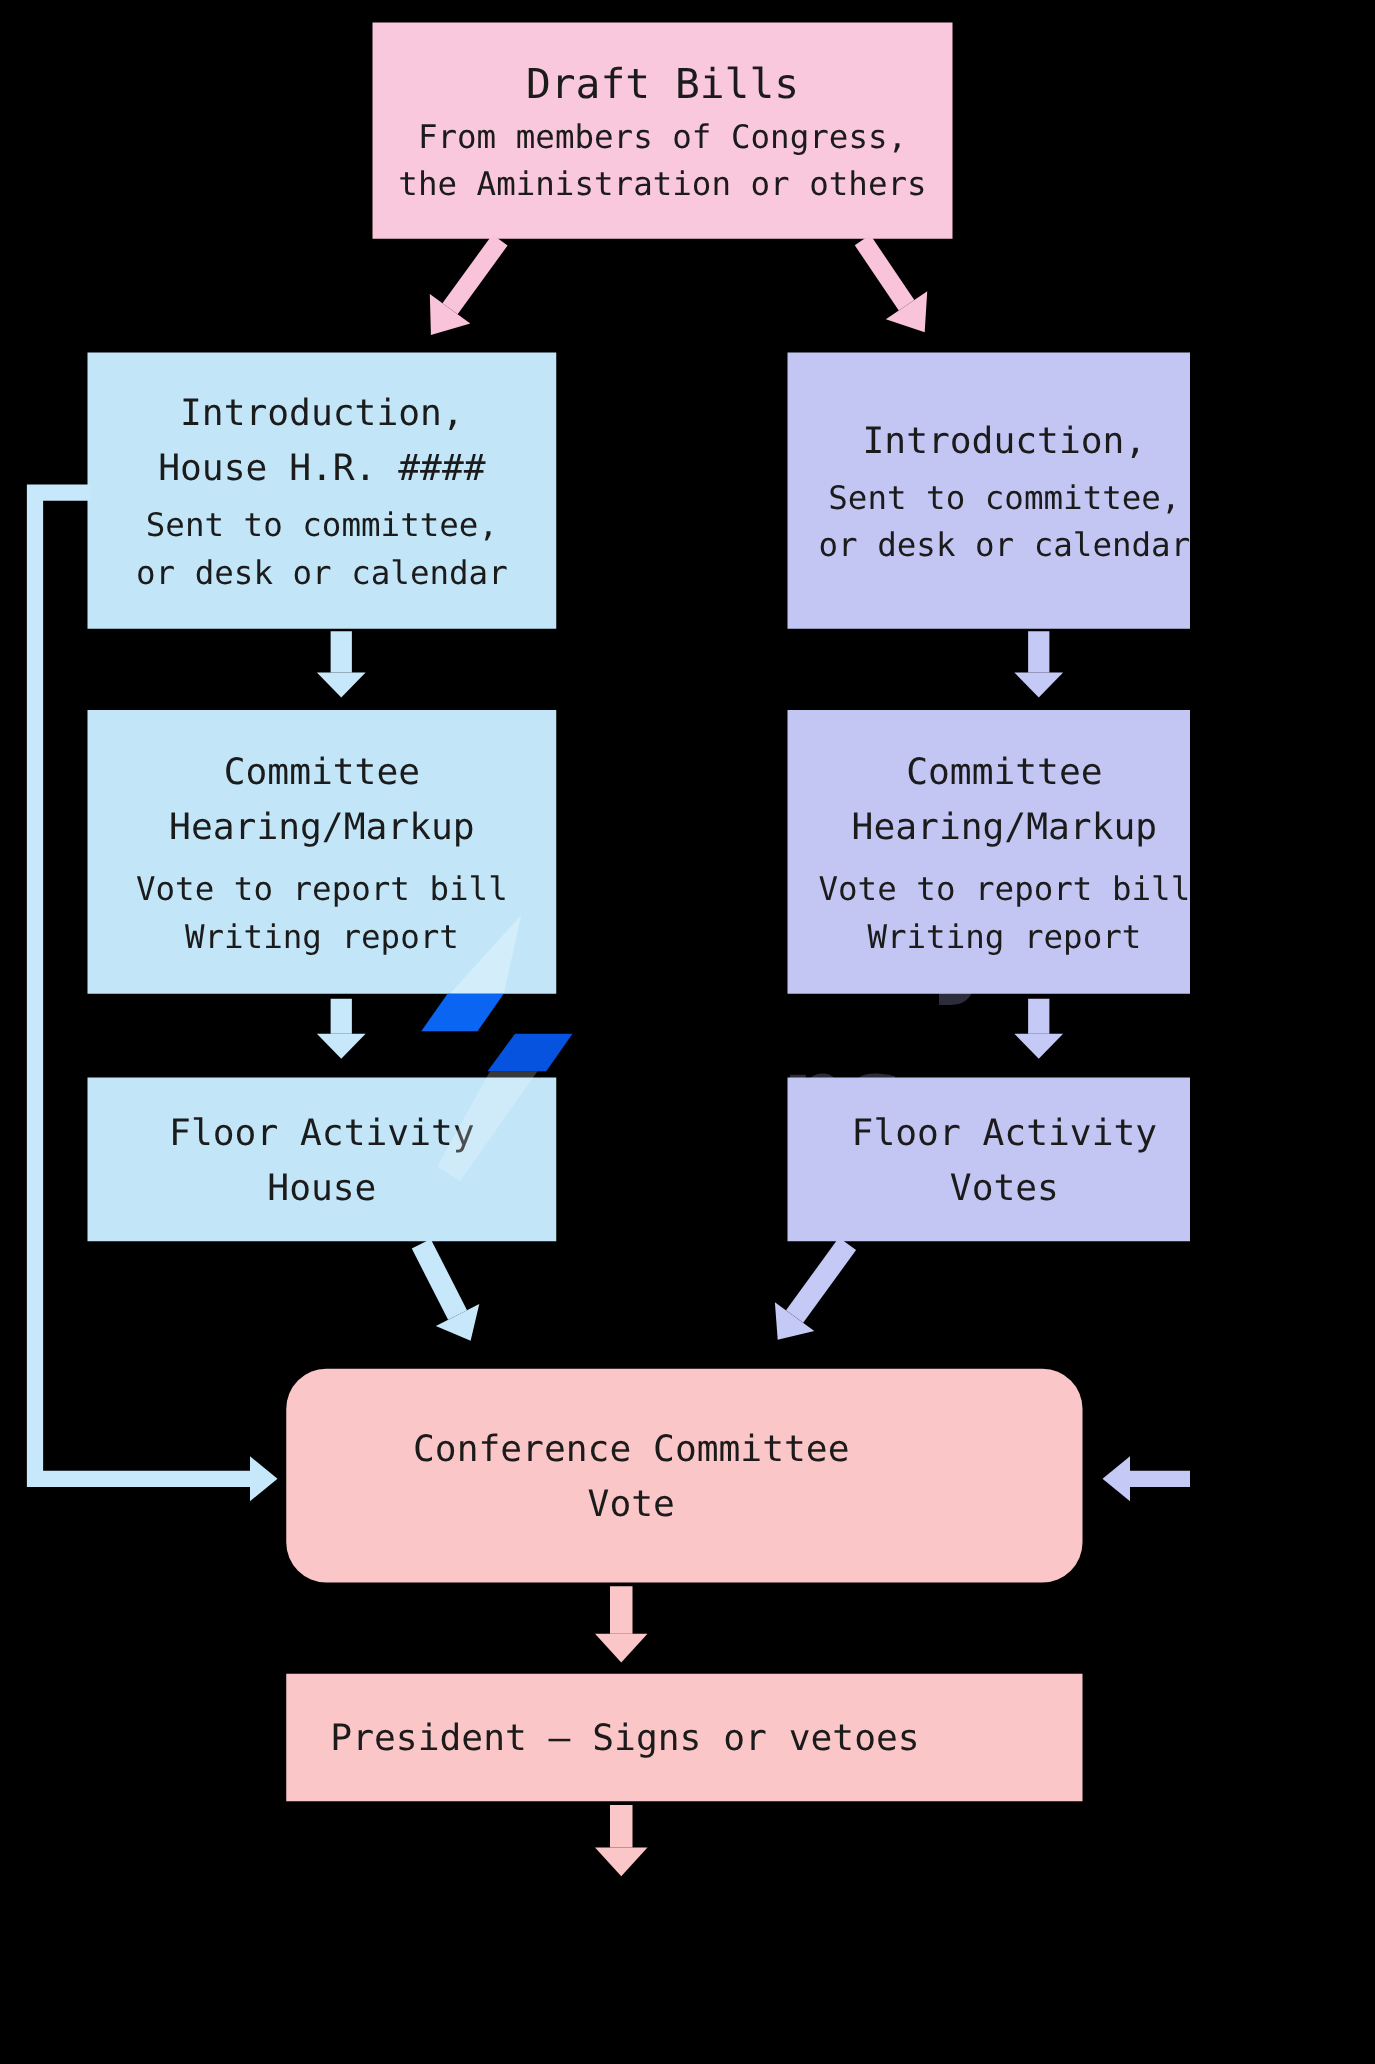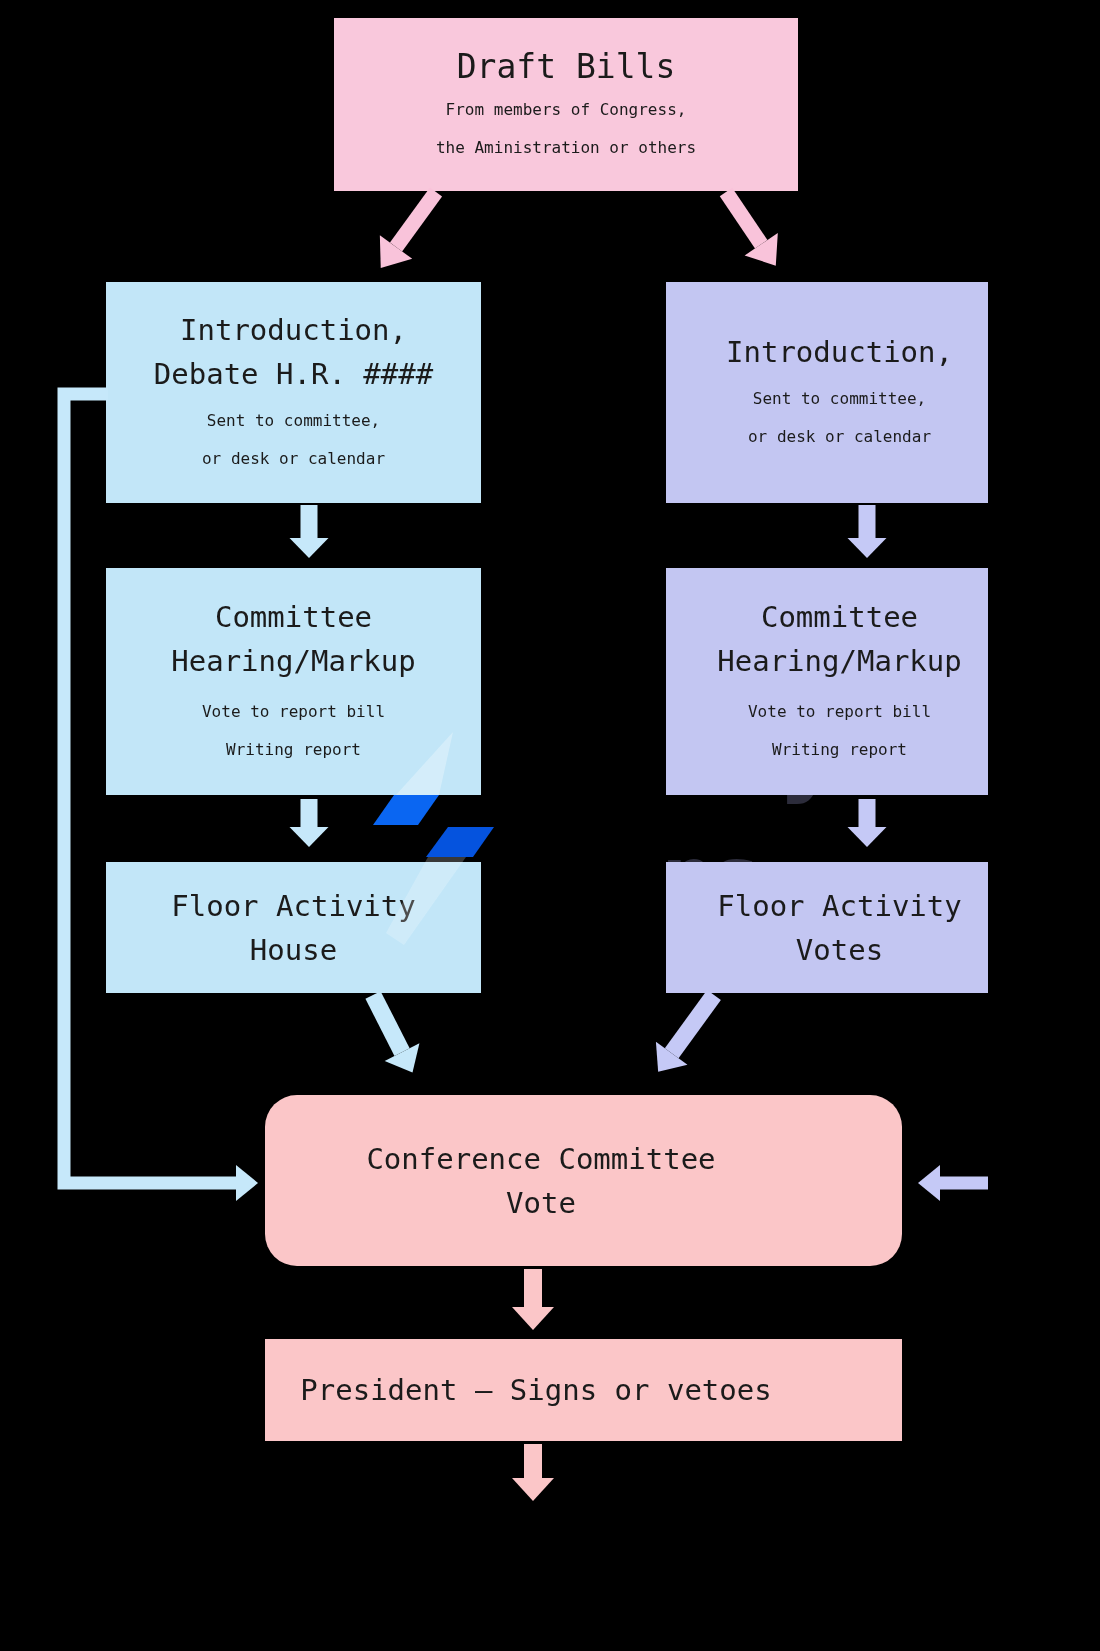--- a/index.html
+++ b/index.html
@@ -2,36 +2,35 @@
 <html style="--bg: #000000; --pink_box: #F9C8DC; --blue_box: #C2E6F8; --lavender_box: #C3C6F2; --salmon_box: #FBC6C8; --pink_arrow: #F9C3DA; --blue_arrow: #C6E8FA; --lavender_arrow: #C5C9F6; --salmon_arrow: #FBC6C8; --text: #1B1B1B; --logo_blue_1: #0A66F2; --logo_blue_2: #0553DE;"><head>
 <meta charset="utf-8">
 <style>
   html,body { margin:0; padding:0; background:#000; }
   .canvas {
     position:relative; width:952px; height:1651px;
     background:var(--bg,#000);
     font-family:"DejaVu Sans Mono", monospace;
     color:var(--text,#1b1b1b);
     overflow:hidden;
-    margin-left:36px;
   }
   .layer { position:absolute; left:0; top:0; pointer-events:none; }
   .box {
     position:absolute; display:flex; flex-direction:column;
     align-items:center; justify-content:center; text-align:center;
     box-sizing:border-box;
   }
   .pink  { background:var(--pink_box); }
   .blue  { background:var(--blue_box); }
   .lav   { background:var(--lavender_box); }
   .salmon{ background:var(--salmon_box); }
 
   .t-big { font-size:33px; line-height:48px; }
   .t1    { font-size:29px; line-height:44px; }
-  .t2    { font-size:16px; line-height:38px; }
+  .t2    { font-size:26px; line-height:38px; }
   .t2s   { font-size:25px; line-height:40px; }
   .gap6  { height:6px; }
   .gap10 { height:10px; }
 
   .b-draft      { left:298px; top:18px;   width:464px; height:173px; }
   .b-intro-h    { left:70px;  top:282px;  width:375px; height:221px; }
   .b-intro-s    { left:630px; top:282px;  width:347px; height:221px; }
   .b-comm-h     { left:70px;  top:568px;  width:375px; height:227px; }
   .b-comm-s     { left:630px; top:568px;  width:347px; height:227px; }
   .b-floor-h    { left:70px;  top:862px;  width:375px; height:131px; }
@@ -56,21 +55,21 @@
   <div class="wm-text wm2">ns</div>
 
   <div class="box pink b-draft">
     <div class="t-big">Draft Bills</div>
     <div class="t2">From members of Congress,</div>
     <div class="t2">the Aministration or others</div>
   </div>
 
   <div class="box blue b-intro-h">
     <div class="t1">Introduction,</div>
-    <div class="t1">Debate H.R. ####</div>
+    <div class="t1">House H.R. ####</div>
     <div class="gap6"></div>
     <div class="t2">Sent to committee,</div>
     <div class="t2">or desk or calendar</div>
   </div>
 
   <div class="box lav b-intro-s">
     <div class="t1">Introduction,</div>
     <div class="gap6"></div>
     <div class="t2">Sent to committee,</div>
     <div class="t2">or desk or calendar</div>

